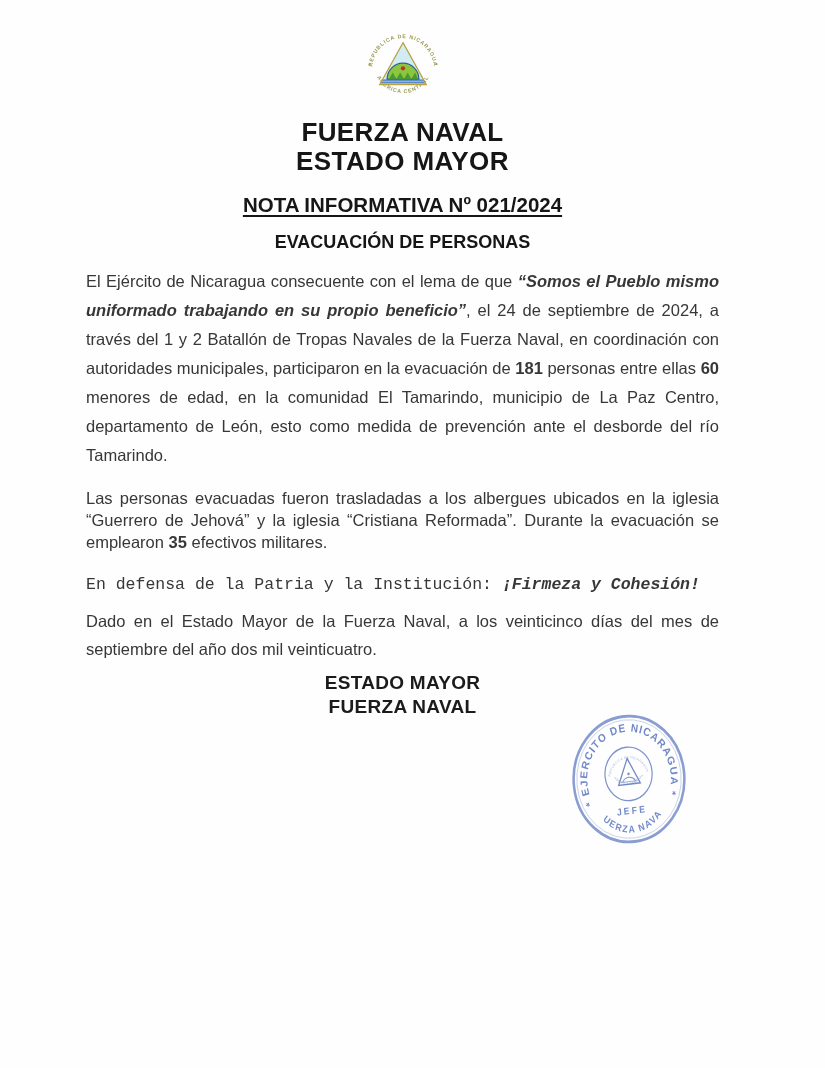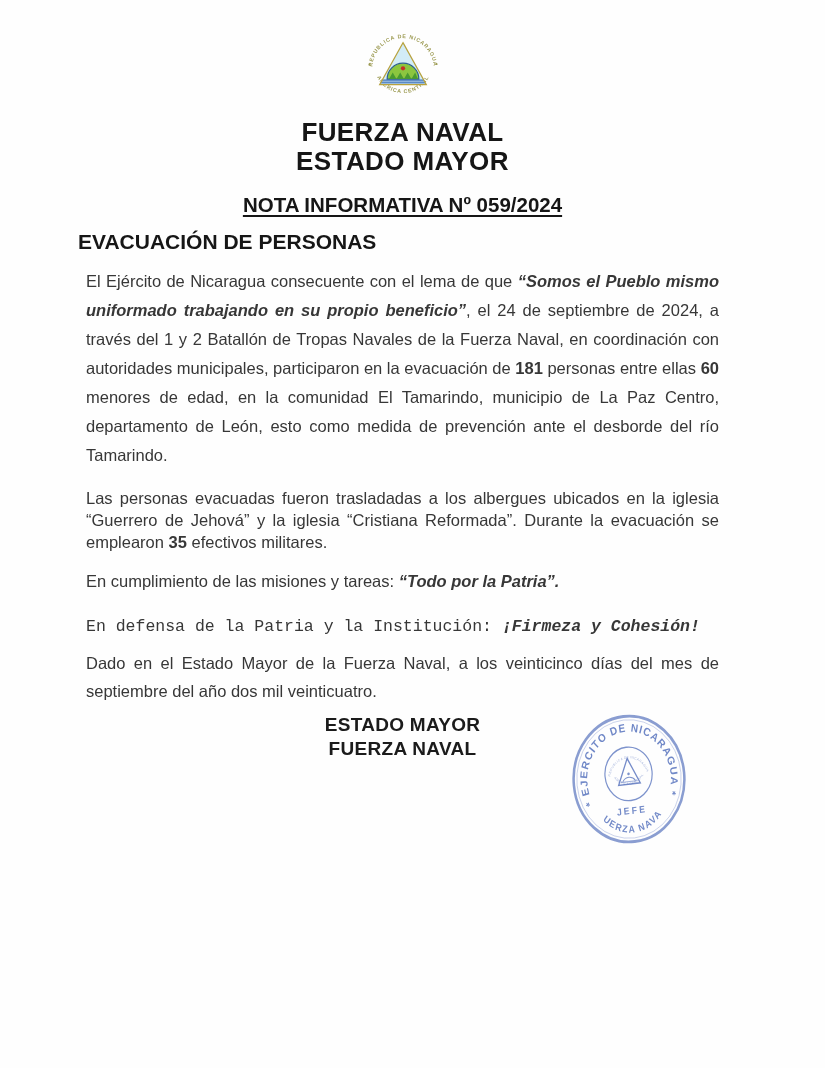--- a/index.html
+++ b/index.html
@@ -23,22 +23,22 @@
   .note-number{
     margin-top:18px;text-align:center;
     font-size:20.5px;line-height:22px;font-weight:bold;color:#161616;
   }
   .note-number span{
     text-decoration:underline;
     text-decoration-thickness:2px;
     text-underline-offset:3px;
   }
   .subject{
-    margin-top:15px;text-align:left;
-    font-size:21px;line-height:22px;font-weight:bold;color:#161616;
+    margin-top:15px;text-align:center;
+    font-size:18px;line-height:22px;font-weight:bold;color:#161616;
   }
   .body-text{margin-top:14px;}
   .body-text p{
     margin:8px;font-size:16.5px;color:#373737;
     text-align:justify;
   }
   p.p1{line-height:29px;}
   p.p2{margin-top:17px;line-height:22px;}
   p.p3{margin-top:15px;line-height:27px;text-align:left;}
   p.p4{margin-top:18px;line-height:27px;text-align:left;font-family:Liberation Mono, monospace;}
@@ -94,31 +94,30 @@
       </g>
       <path d="M45,23 L70,68 L20,68 Z" fill="none" stroke-width="1.3" stroke="#b8a23f"></path>
     </svg>
 
     <div class="title-block">
       <div>FUERZA NAVAL</div>
       <div>ESTADO MAYOR</div>
     </div>
 
     <div class="note-number">
-      <span>NOTA INFORMATIVA Nº 059/2024</span>
+      <span>NOTA INFORMATIVA Nº 021/2024</span>
     </div>
 
     <div class="subject">EVACUACIÓN DE PERSONAS</div>
 
     <div class="body-text">
       <p class="p1"><span>El Ejército de Nicaragua consecuente con el lema de que </span><span class="bi">“Somos el Pueblo mismo uniformado trabajando en su propio beneficio”</span><span>, el 24 de septiembre de 2024, a través del 1 y 2 Batallón de Tropas Navales de la Fuerza Naval, en coordinación con autoridades municipales, participaron en la evacuación de </span><span class="b">181</span><span> personas entre ellas </span><span class="b">60</span><span> menores de edad, en la comunidad El Tamarindo, municipio de La Paz Centro, departamento de León, esto como medida de prevención ante el desborde del río Tamarindo.</span></p>
 
       <p class="p2"><span>Las personas evacuadas fueron trasladadas a los albergues ubicados en la iglesia “Guerrero de Jehová” y la iglesia “Cristiana Reformada”. Durante la evacuación se emplearon </span><span class="b">35</span><span> efectivos militares.</span></p>
 
-      <p class="p3"><span>En cumplimiento de las misiones y tareas: </span><span class="bi">“Todo por la Patria”.</span></p>
 
       <p class="p4"><span>En defensa de la Patria y la Institución: </span><span class="bi">¡Firmeza y Cohesión!</span></p>
 
       <p class="p5">Dado en el Estado Mayor de la Fuerza Naval, a los veinticinco días del mes de septiembre del año dos mil veinticuatro.</p>
     </div>
 
     <div class="signature">
       <div>ESTADO MAYOR</div>
       <div>FUERZA NAVAL</div>
     </div>

